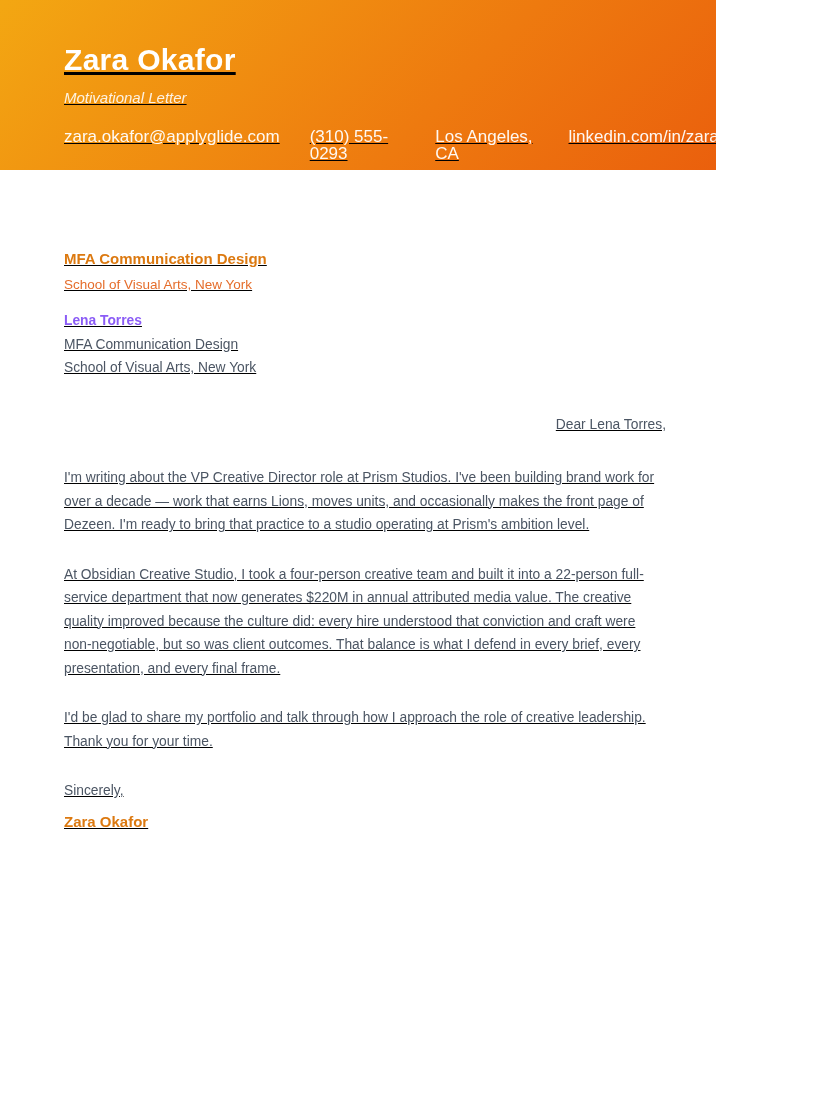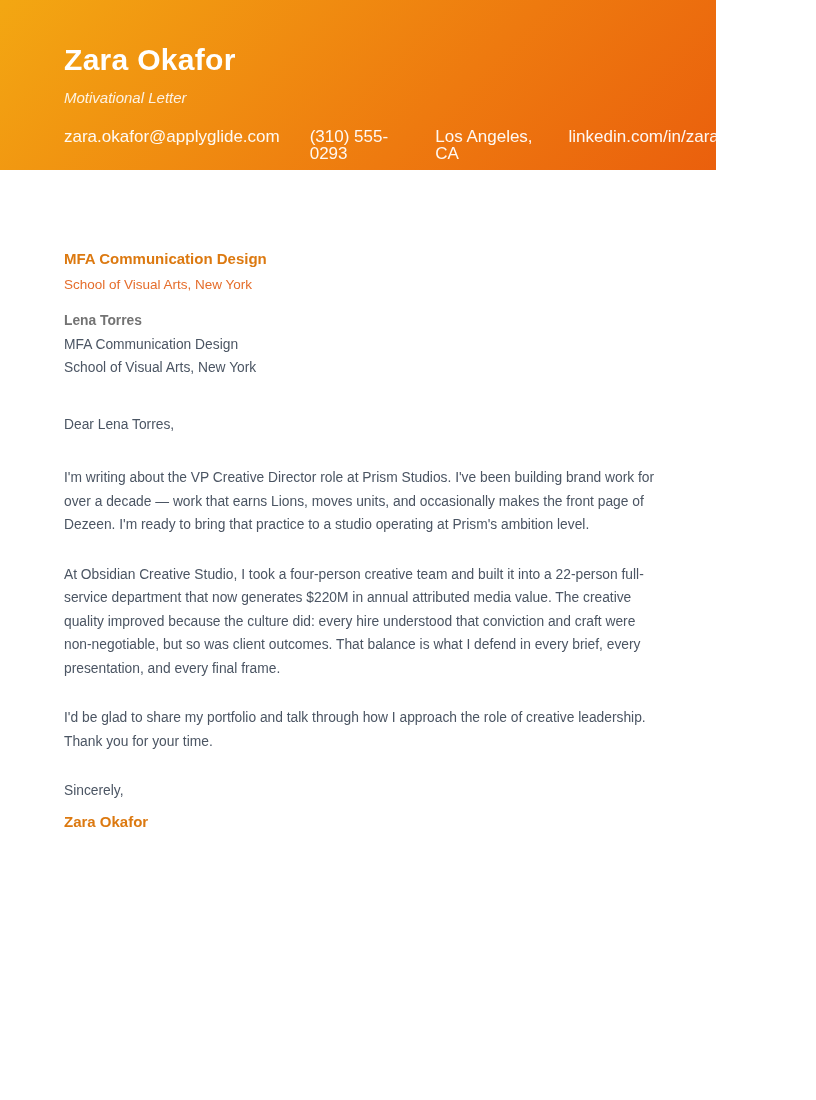--- a/index.html
+++ b/index.html
@@ -7,20 +7,21 @@
     width: 816px;
     background: #ffffff;
     font-family: "Liberation Sans", "DejaVu Sans", sans-serif;
   }
   .page {
     position: relative;
     width: 716px;
     height: 1100px;
     background: #ffffff;
     overflow: hidden;
+    text-decoration: underline;
   }
   
   .header {
     width: 816px;
     height: 170px;
     background: linear-gradient(135deg, #F3A712 0%, #EE7A0F 55%, #E9580C 100%);
     padding: 42px 50px 0 64px;
     color: #ffffff;
   }
   .header .name {
@@ -68,24 +69,24 @@
   }
   .position-subtitle {
     margin-top: 8px;
     color: #E56D2B;
     font-size: 13.5px;
     line-height: 17px;
   }
   .recipient-block { margin-top: 16px; }
   .recipient-name {
     font-weight: 700;
-    color: #737373;
+    color: #8b5cf6;
   }
   .recipient-line { color: #4b5563; }
-  .salutation { margin-top: 33px; margin-bottom: 30px; }
+  .salutation { margin-top: 33px; margin-bottom: 30px; text-align: right; }
   .para { margin-bottom: 26px; }
   .closing { margin-top: 21px; margin-bottom: 0; }
   .signature {
     margin-top: 9px;
     color: #DC7910;
     font-size: 15px;
     font-weight: 700;
     line-height: 19px;
   }
 </style>

